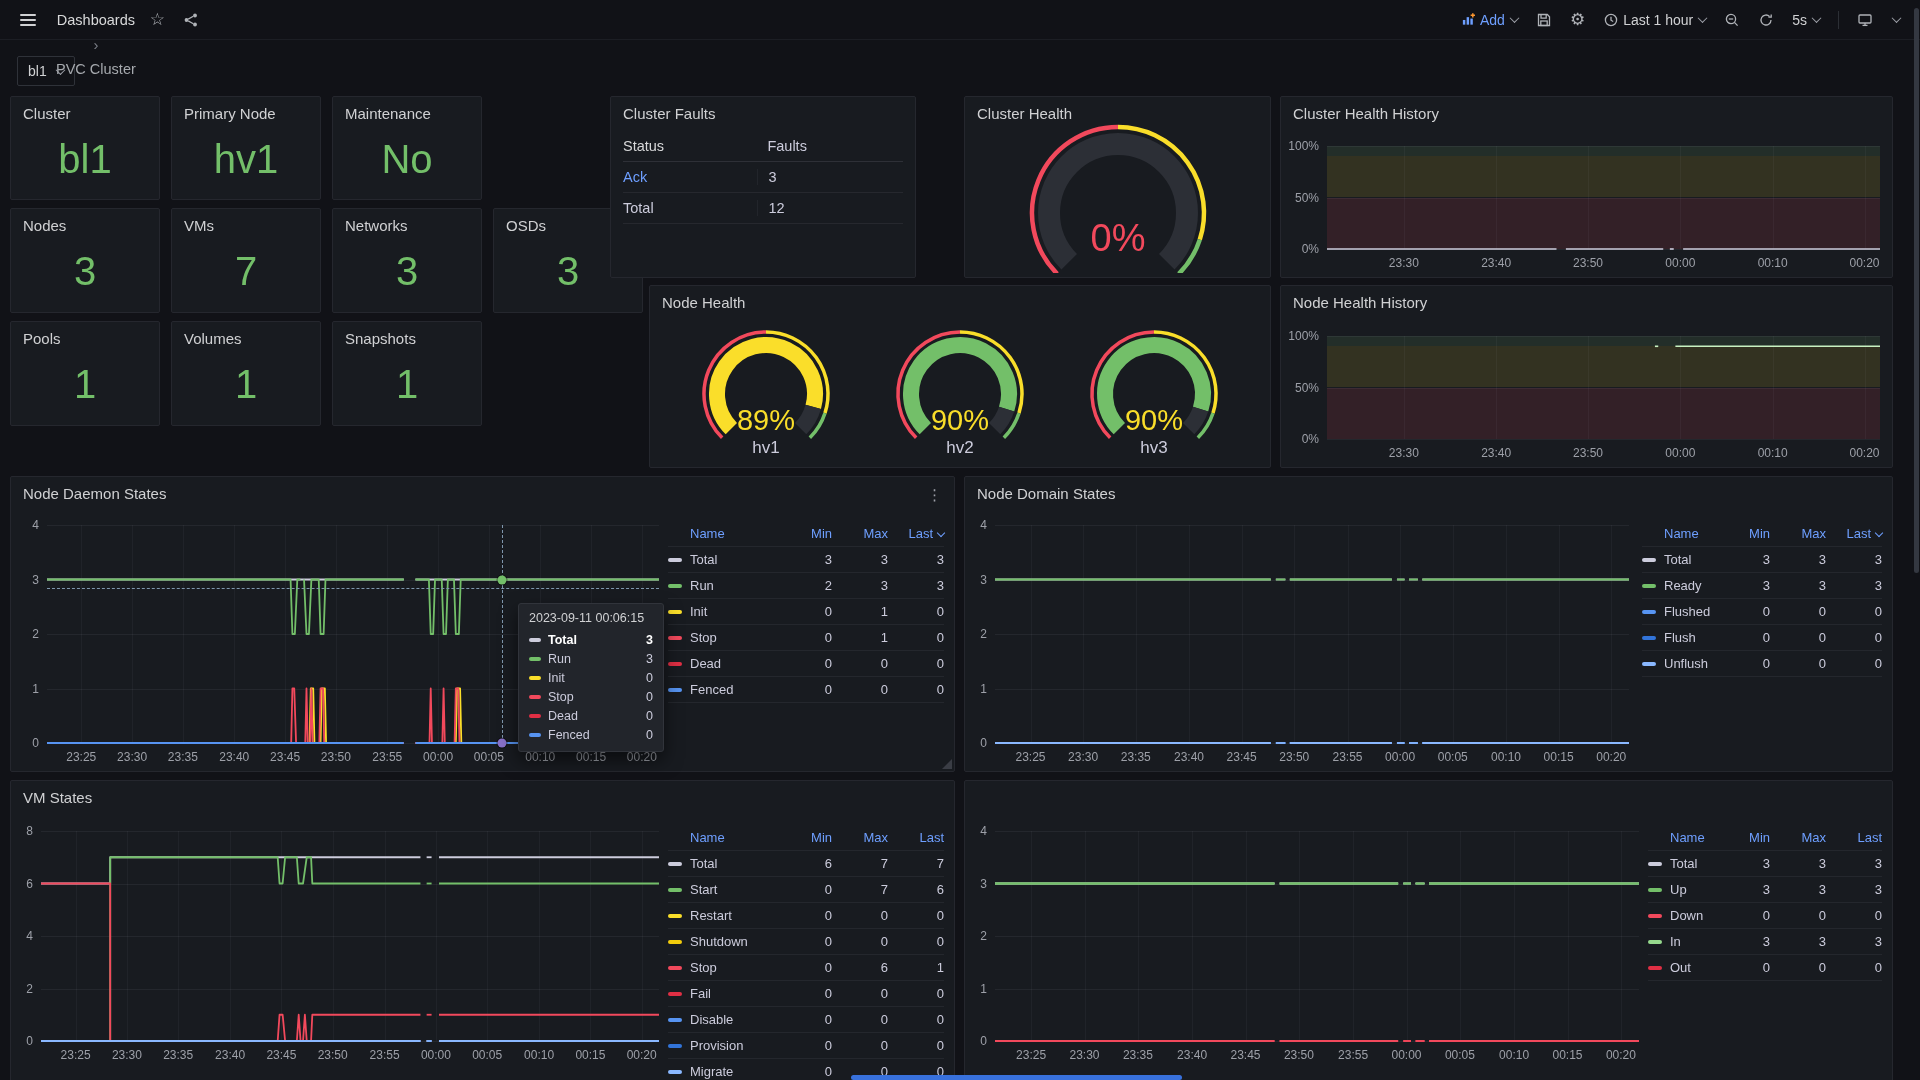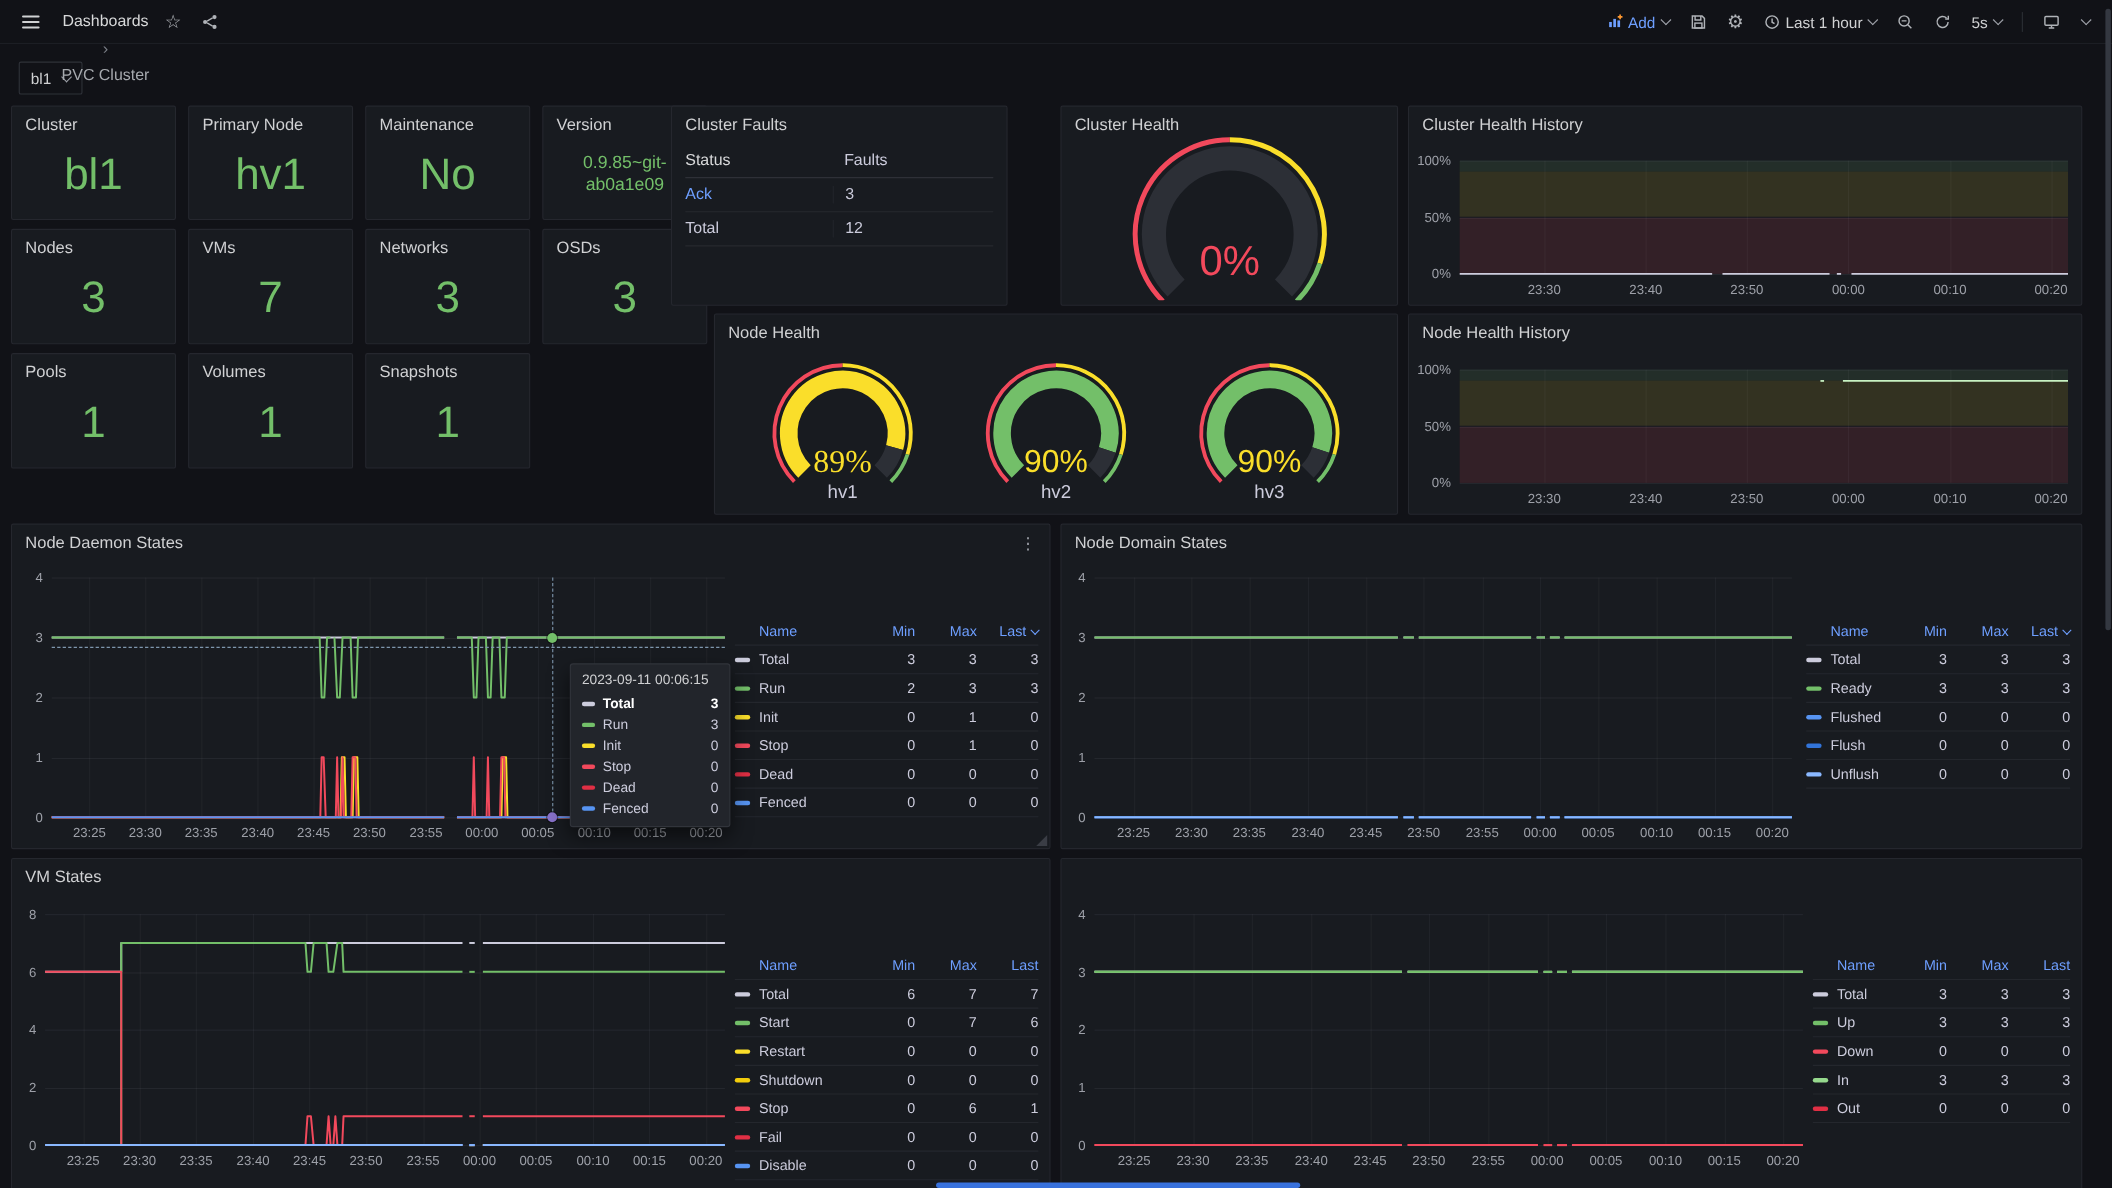--- a/index.html
+++ b/index.html
@@ -50,21 +50,21 @@
   .gridline-v{position:absolute;top:0;bottom:0;width:1px;background:rgba(204,204,220,0.05);}
   .axis-label{position:absolute;font-size:12px;color:#9da0a8;}
   .axis-label.y{right:calc(100% + 8px);transform:translateY(-50%);white-space:nowrap;}
   .axis-label.x{top:calc(100% + 7px);transform:translateX(-50%);white-space:nowrap;}
   .series-svg{position:absolute;inset:0;width:100%;height:100%;overflow:visible;}
   .crosshair-v{position:absolute;top:0;bottom:0;width:0;border-left:1px dashed #7e96ad;}
   .crosshair-h{position:absolute;left:0;right:0;height:0;border-top:1px dashed #7e96ad;}
   .hover-point{position:absolute;width:9px;height:9px;border-radius:50%;transform:translate(-50%,-50%);
     box-shadow:0 0 0 1px rgba(0,0,0,.45);}
 
-  .legend{position:absolute;font-size:13px;color:#ccccdc;margin-top:40px;}
+  .legend{position:absolute;font-size:13px;color:#ccccdc;}
   .lg-row{display:flex;align-items:center;height:25px;border-bottom:1px solid rgba(204,204,220,0.07);cursor:pointer;}
   .lg-head{color:#6e9fff;font-weight:500;cursor:default;}
   .lg-swatch{width:14px;height:4px;border-radius:2px;margin-right:8px;flex:none;}
   .lg-sw-spacer{width:22px;flex:none;}
   .lg-name{flex:1;text-align:left;white-space:nowrap;overflow:hidden;}
   .lg-cell{width:56px;text-align:right;flex:none;}
   .sort-chev{display:inline-block;width:5px;height:5px;border-right:1.5px solid #6e9fff;border-bottom:1.5px solid #6e9fff;
     transform:rotate(45deg);margin-left:5px;vertical-align:2px;}
 
   .tooltip{position:absolute;left:507px;top:126px;width:146px;background:#22252b;border:1px solid #31343b;
@@ -191,24 +191,20 @@
     <h2 class="panel-title">Cluster</h2>
     <div class="stat-value">bl1</div>
   </section>
   <section class="panel" style="left:171px;top:56px;width:150px;height:104px">
     <h2 class="panel-title">Primary Node</h2>
     <div class="stat-value">hv1</div>
   </section>
   <section class="panel" style="left:332px;top:56px;width:150px;height:104px">
     <h2 class="panel-title">Maintenance</h2>
     <div class="stat-value">No</div>
-  </section>
-  <section class="panel" style="left:493px;top:56px;width:150px;height:104px">
-    <h2 class="panel-title">Version</h2>
-    <div class="stat-value stat-small">0.9.85~git-ab0a1e09</div>
   </section>
   <section class="panel" style="left:10px;top:168px;width:150px;height:105px">
     <h2 class="panel-title">Nodes</h2>
     <div class="stat-value">3</div>
   </section>
   <section class="panel" style="left:171px;top:168px;width:150px;height:105px">
     <h2 class="panel-title">VMs</h2>
     <div class="stat-value">7</div>
   </section>
   <section class="panel" style="left:332px;top:168px;width:150px;height:105px">
@@ -297,21 +293,21 @@
 
   <section class="panel" style="left:649px;top:245px;width:622px;height:183px">
     <h2 class="panel-title">Node Health</h2>
     <div class="node-gauges" id="node-gauges">
         <div class="ng-item"><svg width="156" height="118" viewBox="0 0 156 118">
             <path d="M 34.16 113.84 A 62 62 0 0 1 78.00 8.00" stroke="#f2495c" stroke-width="3.5" fill="none"></path>
             <path d="M 78.00 8.00 A 62 62 0 0 1 136.97 89.16" stroke="#fade2a" stroke-width="3.5" fill="none"></path>
             <path d="M 136.97 89.16 A 62 62 0 0 1 121.84 113.84" stroke="#73bf69" stroke-width="3.5" fill="none"></path>
             <path d="M 43.35 104.65 A 49 49 0 1 1 125.26 82.93" stroke="#fade2a" stroke-width="16" fill="none"></path>
             <path d="M 125.26 82.93 A 49 49 0 0 1 112.65 104.65" stroke="#2c2f36" stroke-width="16" fill="none"></path>
-          </svg><div class="gauge-value" style="top: 80px; font-size: 29px; color: rgb(250, 222, 42); font-family: Liberation Serif, serif;">89%</div><div class="gauge-label" style="top: 114px;">hv1</div></div>
+          </svg><div class="gauge-value" style="top: 80px; font-size: 29px; color: rgb(250, 222, 42);">89%</div><div class="gauge-label" style="top: 114px;">hv1</div></div>
         <div class="ng-item"><svg width="156" height="118" viewBox="0 0 156 118">
             <path d="M 34.16 113.84 A 62 62 0 0 1 78.00 8.00" stroke="#f2495c" stroke-width="3.5" fill="none"></path>
             <path d="M 78.00 8.00 A 62 62 0 0 1 136.97 89.16" stroke="#fade2a" stroke-width="3.5" fill="none"></path>
             <path d="M 136.97 89.16 A 62 62 0 0 1 121.84 113.84" stroke="#73bf69" stroke-width="3.5" fill="none"></path>
             <path d="M 43.35 104.65 A 49 49 0 1 1 124.60 85.14" stroke="#73bf69" stroke-width="16" fill="none"></path>
             <path d="M 124.60 85.14 A 49 49 0 0 1 112.65 104.65" stroke="#2c2f36" stroke-width="16" fill="none"></path>
           </svg><div class="gauge-value" style="top: 80px; font-size: 29px; color: rgb(250, 222, 42);">90%</div><div class="gauge-label" style="top: 114px;">hv2</div></div>
         <div class="ng-item"><svg width="156" height="118" viewBox="0 0 156 118">
             <path d="M 34.16 113.84 A 62 62 0 0 1 78.00 8.00" stroke="#f2495c" stroke-width="3.5" fill="none"></path>
             <path d="M 78.00 8.00 A 62 62 0 0 1 136.97 89.16" stroke="#fade2a" stroke-width="3.5" fill="none"></path>

